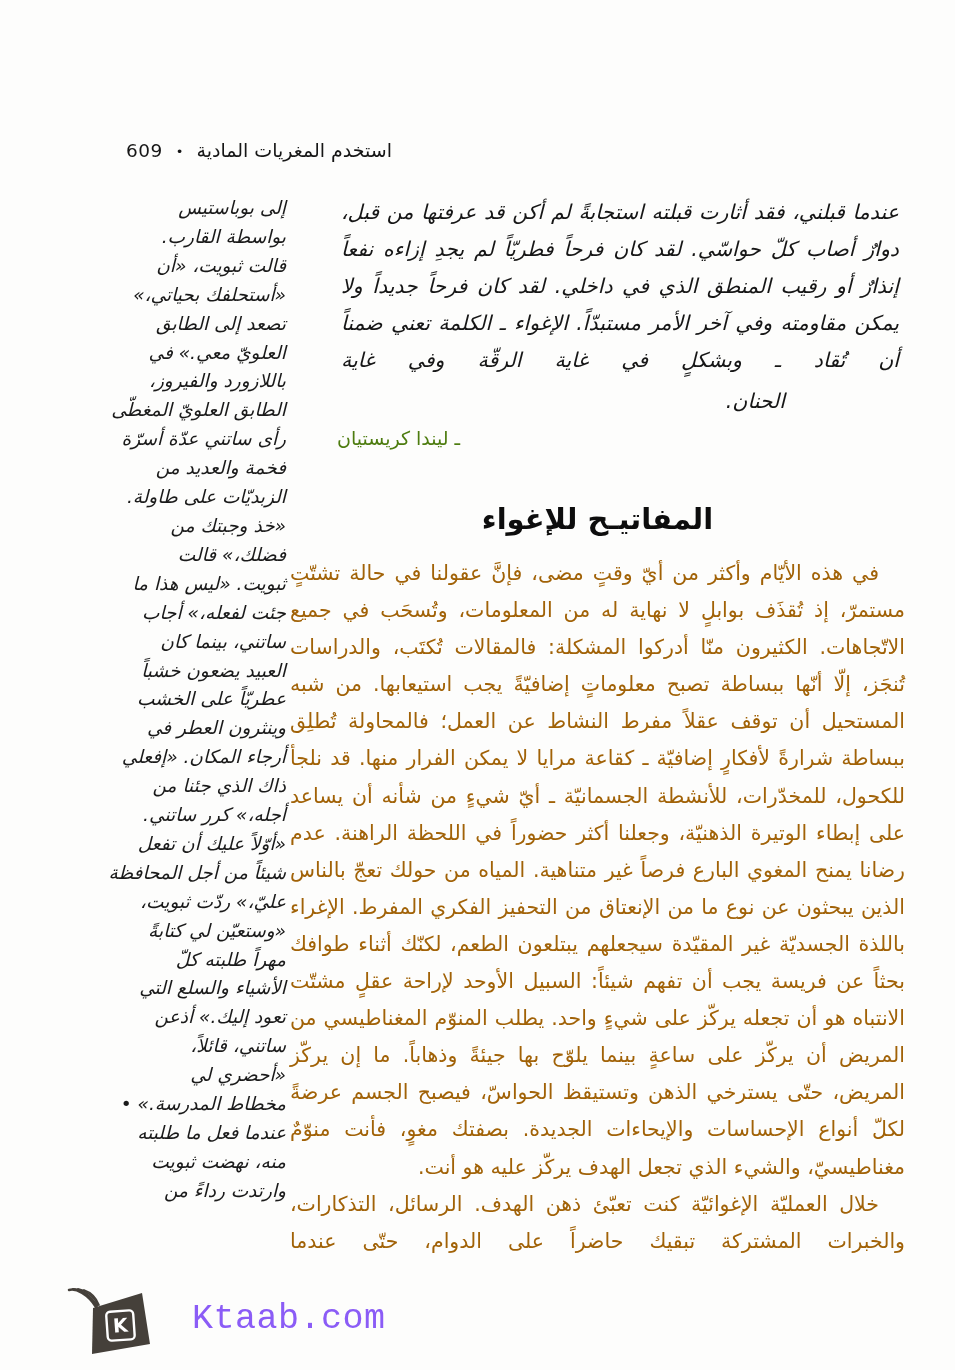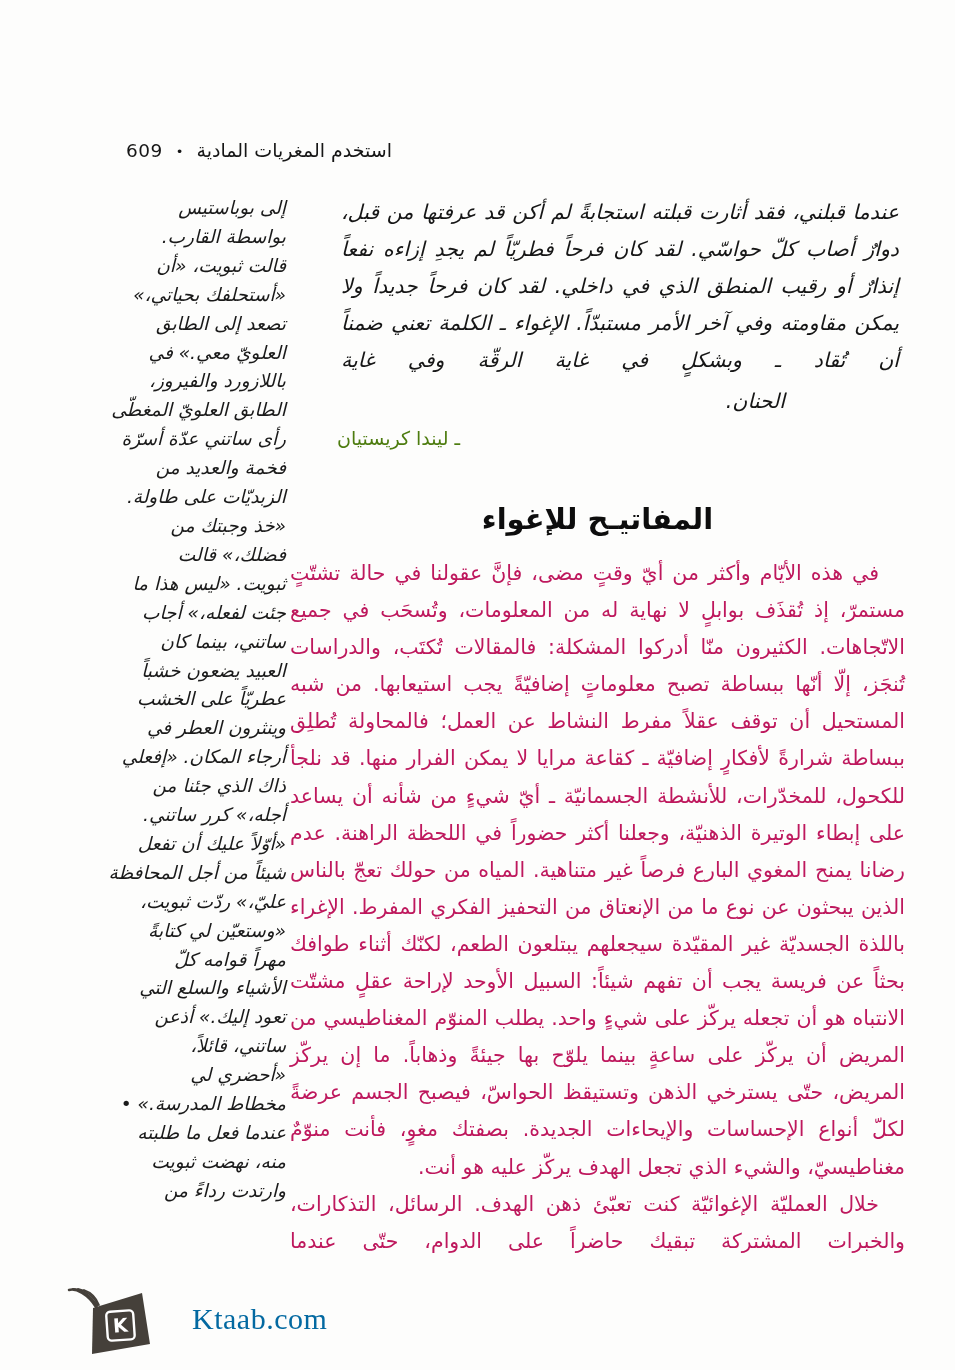--- a/index.html
+++ b/index.html
@@ -39,33 +39,33 @@
   
   .heading{
     position:absolute;top:494px;left:290px;width:615px;
     direction:rtl;text-align:center;font-weight:bold;font-size:29px;
     color:#0d0d0d;
     margin-top:8px;
   }
   
   .bodycol{
     position:absolute;top:555px;left:290px;width:615px;
-    direction:rtl;font-size:20.5px;line-height:37.1px;color:#be185d;
+    direction:rtl;font-size:20.5px;line-height:37.1px;color:#a16207;
   }
   .bodycol p{margin:0;text-align:justify;text-indent:26px;}
   .bodycol p.runsover{text-align-last:justify;}
   
   .footer{
     position:absolute;left:66px;top:1280px;
     display:flex;align-items:center;gap:14px;
   }
   .logo-icon{width:112px;height:78px;flex:0 0 auto;}
   .logo-text{
-    font-size:30px;color:#0369a1;letter-spacing:.5px;
-    font-family:Liberation Serif, serif;
+    font-size:35px;color:#8b5cf6;letter-spacing:.5px;
+    font-family:Liberation Mono, monospace;
   }
 </style>
 </head>
 <body>
 
 <div class="page">
 
   <div class="runhead">
     <span>استخدم المغريات المادية</span>
     <span class="dot">•</span>
@@ -92,21 +92,21 @@
       <div class="sline">العبيد يضعون خشباً</div>
       <div class="sline">عطريّاً على الخشب</div>
       <div class="sline">وينثرون العطر في</div>
       <div class="sline">أرجاء المكان. «إفعلي</div>
       <div class="sline">ذاك الذي جئنا من</div>
       <div class="sline">أجله،» كرر ساتني.</div>
       <div class="sline">«أوّلاً عليك أن تفعل</div>
       <div class="sline">شيئاً من أجل المحافظة</div>
       <div class="sline">عليّ،» ردّت ثبويت،</div>
       <div class="sline">«وستعيّن لي كتابةً</div>
-      <div class="sline">مهراً قوامه كلّ</div>
+      <div class="sline">مهراً طلبته كلّ</div>
       <div class="sline">الأشياء والسلع التي</div>
       <div class="sline">تعود إليك.» أذعن</div>
       <div class="sline">ساتني، قائلاً،</div>
       <div class="sline">«أحضري لي</div>
       <div class="sline">مخطاط المدرسة.» •</div>
       <div class="sline">عندما فعل ما طلبته</div>
       <div class="sline">منه، نهضت ثبويت</div>
       <div class="sline">وارتدت رداءً من</div>
     </div>
 

